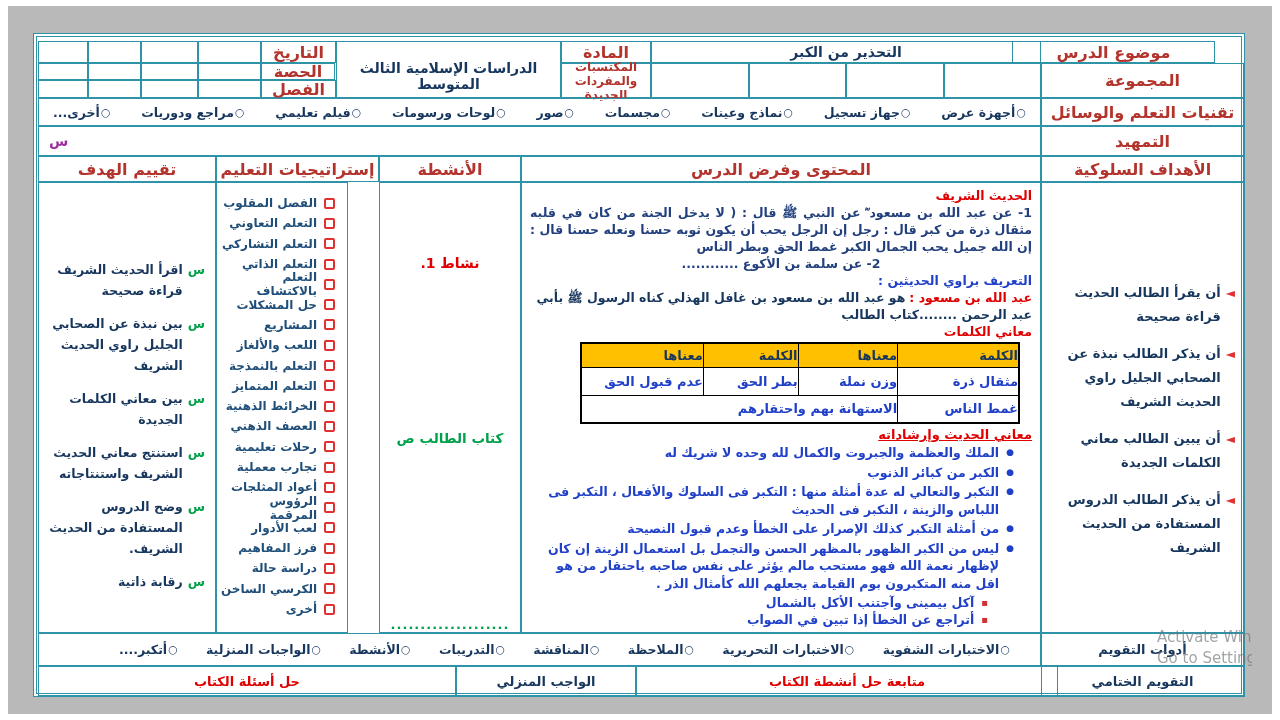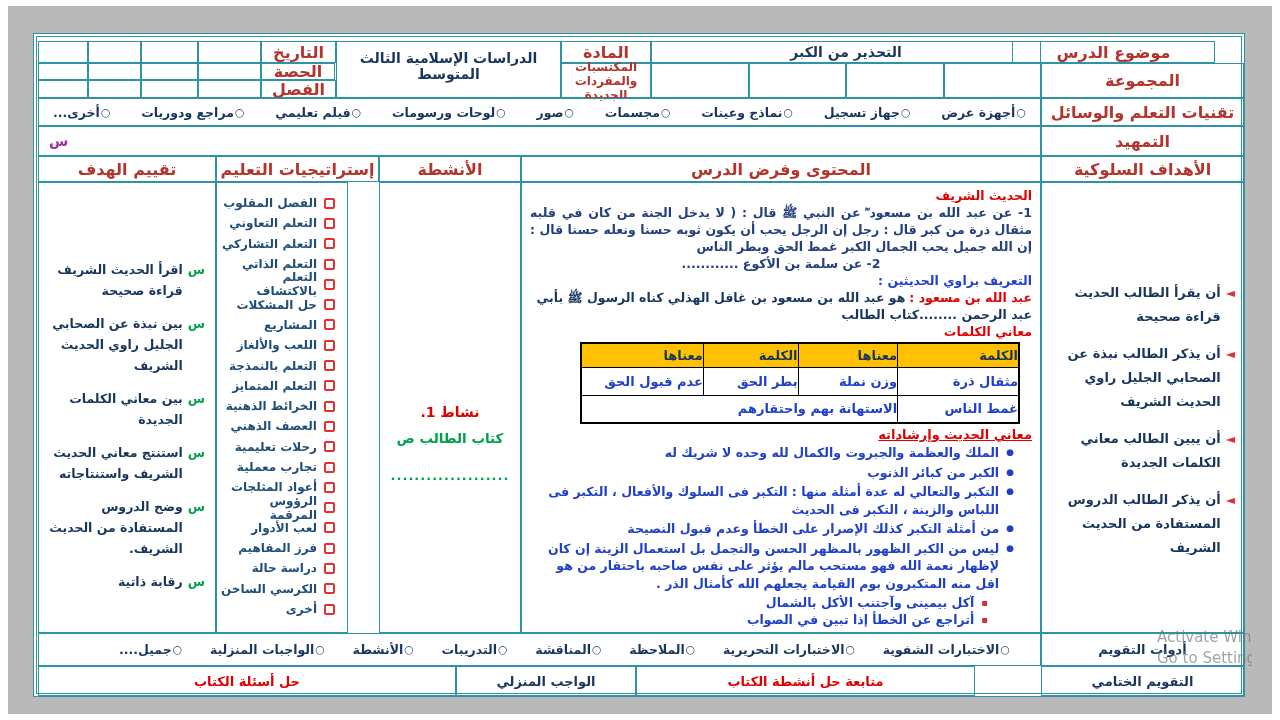--- a/index.html
+++ b/index.html
@@ -19,21 +19,21 @@
   .screen{position:absolute;inset:0;background:#fff}
   .slide-bg{position:absolute;left:8px;top:6px;width:1264px;height:708px;background:#b9b9b9}
   .page{position:absolute;left:33px;top:33px;width:1212px;height:664px;background:#fff;
     border:1px solid var(--teal)}
   .page::after{content:"";position:absolute;inset:2px;border:1px solid var(--teal);pointer-events:none}
   .cell{position:absolute;border:1px solid var(--teal);display:flex;align-items:center;
     justify-content:center;text-align:center}
   .lbl{color:var(--label-red);font-weight:bold;font-size:16px}
   .lbl-navy{color:var(--navy);font-weight:bold;font-size:13px}
   .val-navy{color:var(--navy);font-weight:bold;font-size:14px}
-  .top-align{align-items:flex-start;padding-top:8px}
+  .top-align{align-items:flex-start;padding-top:18px}
   
   .opt-row{justify-content:space-between;padding:0 14px;color:var(--navy);
     font-weight:bold;font-size:12.5px}
   .opt{display:flex;align-items:center;white-space:nowrap}
   .opt .circ{font-size:11px;margin-left:1px;color:var(--navy)}
   
   .intro-val{justify-content:flex-end;padding-left:10px;color:var(--purple);
     font-weight:bold;font-size:14px}
   
   .list-col{flex-direction:column;align-items:stretch;justify-content:flex-start;text-align:right}
@@ -46,21 +46,21 @@
   .asm-body{padding:76px 10px 0 4px}
   .asm-item{display:flex;gap:5px;margin-bottom:12px;color:var(--navy);
     font-weight:bold;font-size:12.5px;line-height:21px}
   .asm-item .mark{color:var(--green);font-weight:bold;font-size:12.5px;line-height:21px}
   
   .str-body{padding:10px 12px 0 4px}
   .str-item{display:flex;align-items:center;gap:7px;height:20.3px;color:#1f4e79;
     font-weight:bold;font-size:12px;justify-content:flex-start}
   .chk{width:11px;height:11px;border:2px solid #e03030;border-radius:2px;background:#fff;flex:0 0 auto}
   
-  .act-body{padding-top:72px;align-items:center;justify-content:center;flex-direction:column}
+  .act-body{padding-top:72px;align-items:center;justify-content:space-between;flex-direction:column}
   .act-1{color:var(--bright-red);font-weight:bold;font-size:14px;margin-bottom:10px}
   .act-2{color:var(--green);font-weight:bold;font-size:13.5px}
   .act-dots{color:var(--green);font-weight:bold;font-size:13px;margin-top:22px;letter-spacing:1px}
   
   .content-body{display:block;text-align:right;padding:4px 8px 0 8px;overflow:hidden}
   .content-body p,.content-body div.line{font-size:12.5px;line-height:17px}
   .red-t{color:var(--bright-red);font-weight:bold}
   .hadith{color:var(--hadith);font-weight:bold;text-align:justify}
   .blue-t{color:var(--blue);font-weight:bold}
   .navy-t{color:var(--navy);font-weight:bold}
@@ -399,26 +399,26 @@
         <span class="opt">
           <span class="circ">○</span>
           <span>الأنشطة</span>
         </span>
         <span class="opt">
           <span class="circ">○</span>
           <span>الواجبات المنزلية</span>
         </span>
         <span class="opt">
           <span class="circ">○</span>
-          <span>جميل....</span>
+          <span>أتكبر....</span>
         </span>
       </div>
 
     <div class="cell lbl-navy" style="left:1007px;top:632px;width:203px;height:30px">التقويم الختامي</div>
-    <div class="cell foot-red" style="left:602px;top:632px;width:339px;height:30px">متابعة حل أنشطة الكتاب</div>
+    <div class="cell foot-red" style="left:602px;top:632px;width:422px;height:30px">متابعة حل أنشطة الكتاب</div>
     <div class="cell lbl-navy" style="left:422px;top:632px;width:180px;height:30px">الواجب المنزلي</div>
     <div class="cell foot-red" style="left:4px;top:632px;width:418px;height:30px">حل أسئلة الكتاب</div>
   </div>
 
   <div class="wm-clip">
     <div class="wm">
       <div>Activate Windows</div>
       <div>Go to Settings to activate Windows.</div>
     </div>
   </div>

